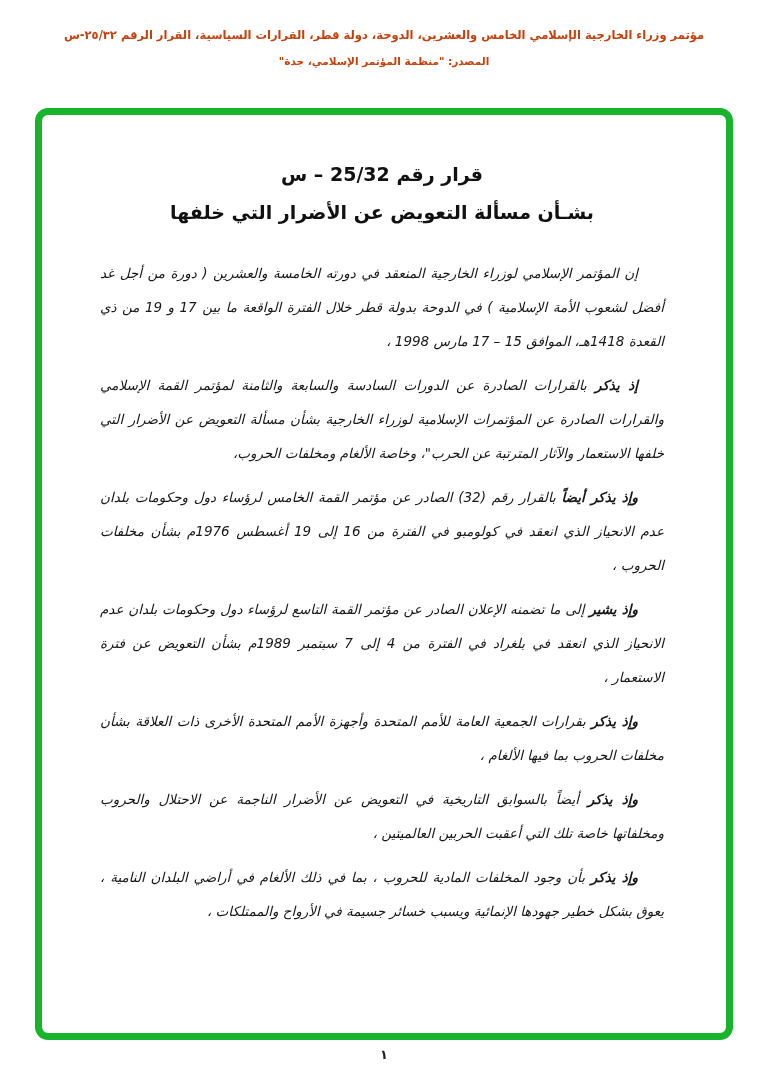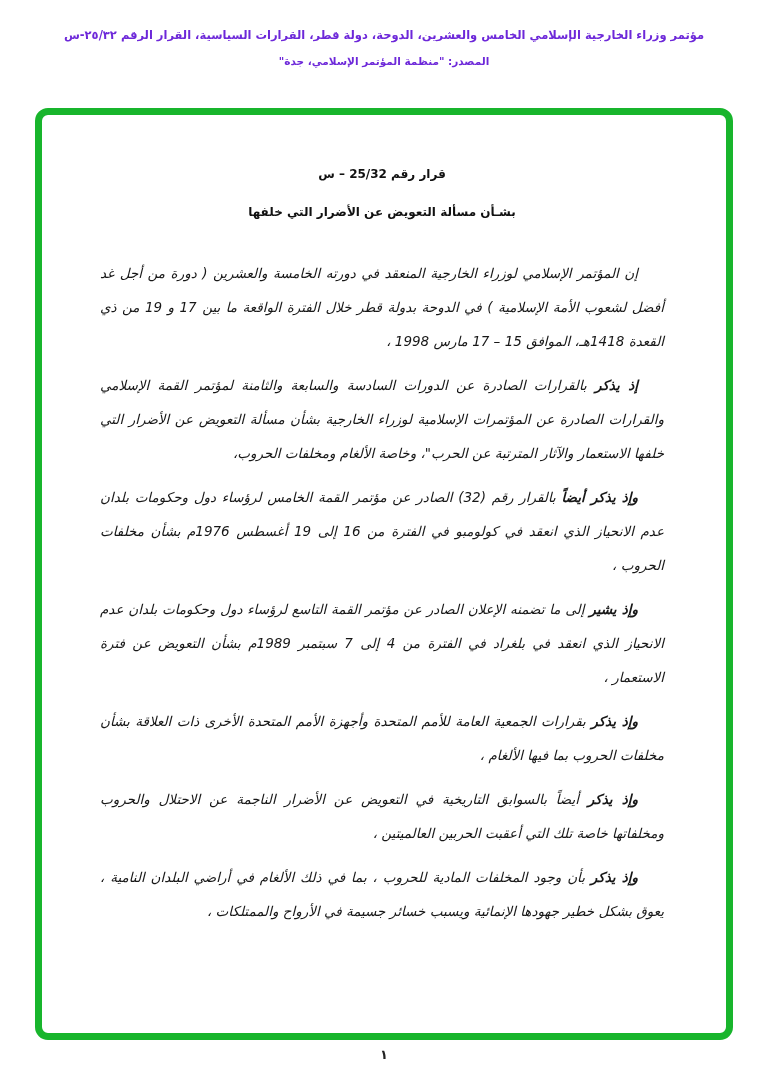--- a/index.html
+++ b/index.html
@@ -7,38 +7,38 @@
   body {
     width:768px; height:1085px;
     position:relative;
     font-family:"DejaVu Sans", sans-serif;
     color:#161616;
     overflow:hidden;
   }
   .page-header {
     position:absolute; top:26px; left:0; right:0;
     direction:rtl; text-align:center;
-    font-weight:bold; color:#6d28d9;
+    font-weight:bold; color:#c2410c;
   }
   .page-header .hline1 { font-size:11.5px; line-height:18px; letter-spacing:-0.2px; }
   .page-header .hline2 { font-size:10.5px; line-height:18px; margin-top:8px; }
 
   .green-frame {
     position:absolute; left:35px; top:108px;
     width:698px; height:932px;
     border:7px solid #18b52c;
     border-radius:13px;
     background:#ffffff;
     padding:24px 62px 0 58px;
     overflow:hidden;
   }
 
   .doc-title {
     direction:rtl; text-align:center;
-    font-weight:bold; font-size:12px;
+    font-weight:bold; font-size:19px;
     line-height:38px;
     margin-top:16px;
     color:#111111;
   }
 
   .doc-body {
     direction:rtl;
     margin-top:25px;
     font-size:13.5px;
     line-height:34px;

